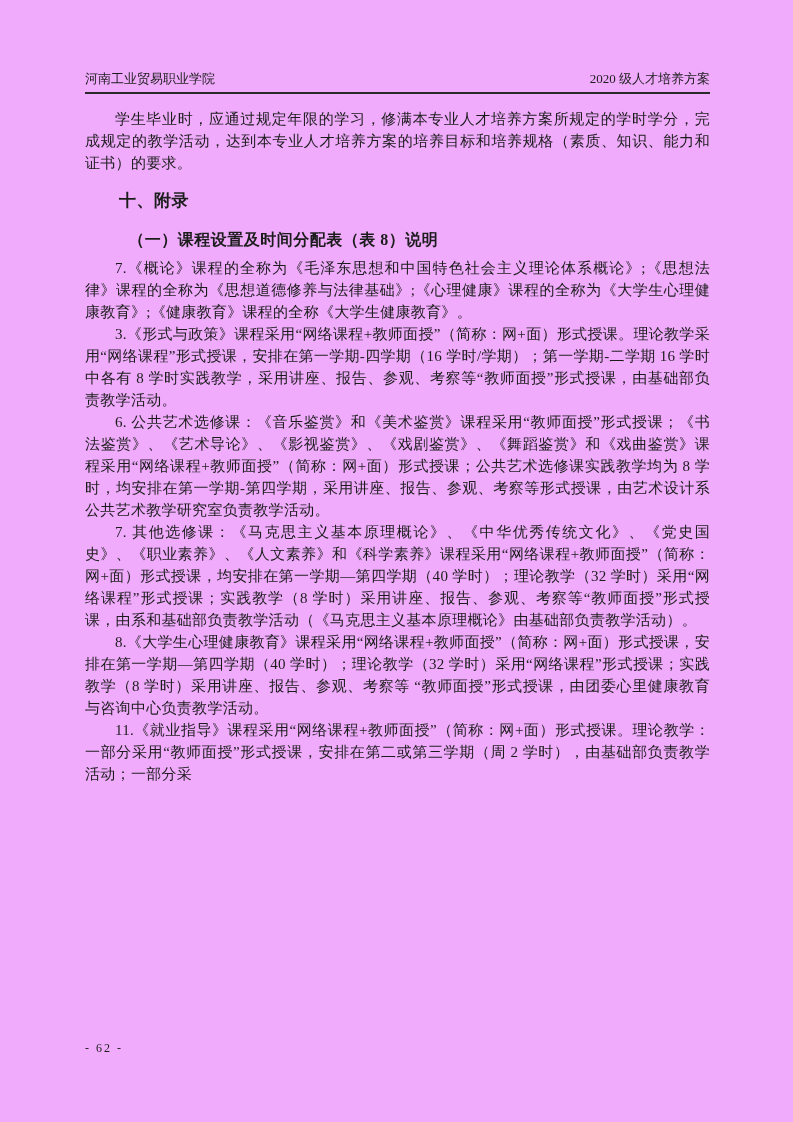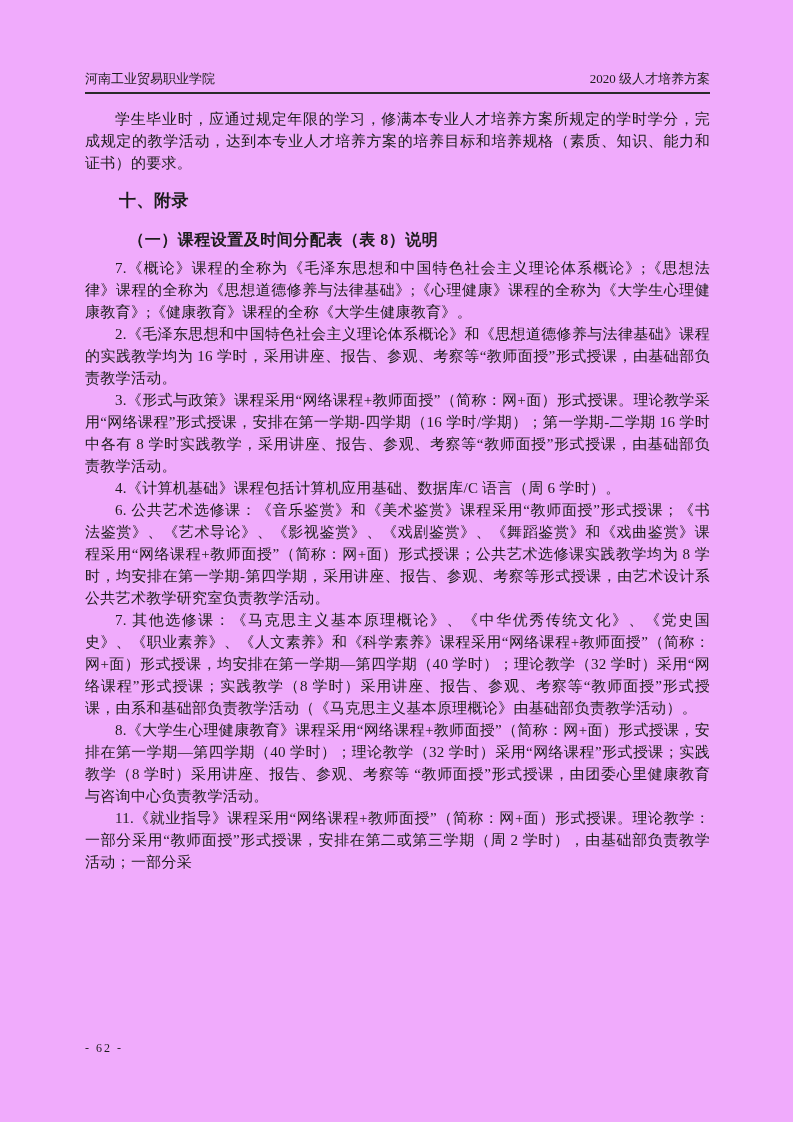--- a/index.html
+++ b/index.html
@@ -66,23 +66,21 @@
   </div>
 
   <div class="doc-body">
     <p class="para">学生毕业时，应通过规定年限的学习，修满本专业人才培养方案所规定的学时学分，完成规定的教学活动，达到本专业人才培养方案的培养目标和培养规格（素质、知识、能力和证书）的要求。</p>
 
     <div class="heading-1">十、附录</div>
 
     <div class="heading-2">（一）课程设置及时间分配表（表 8）说明</div>
 
     <p class="para">7.《概论》课程的全称为《毛泽东思想和中国特色社会主义理论体系概论》;《思想法律》课程的全称为《思想道德修养与法律基础》;《心理健康》课程的全称为《大学生心理健康教育》;《健康教育》课程的全称《大学生健康教育》。</p>
-    <p class="para">2.《毛泽东思想和中国特色社会主义理论体系概论》和《思想道德修养与法律基础》课程的实践教学均为 16 学时，采用讲座、报告、参观、考察等“教师面授”形式授课，由基础部负责教学活动。</p>
     <p class="para">3.《形式与政策》课程采用“网络课程+教师面授”（简称：网+面）形式授课。理论教学采用“网络课程”形式授课，安排在第一学期-四学期（16 学时/学期）；第一学期-二学期 16 学时中各有 8 学时实践教学，采用讲座、报告、参观、考察等“教师面授”形式授课，由基础部负责教学活动。</p>
-    <p class="para">4.《计算机基础》课程包括计算机应用基础、数据库/C 语言（周 6 学时）。</p>
     <p class="para">6. 公共艺术选修课：《音乐鉴赏》和《美术鉴赏》课程采用“教师面授”形式授课；《书法鉴赏》、《艺术导论》、《影视鉴赏》、《戏剧鉴赏》、《舞蹈鉴赏》和《戏曲鉴赏》课程采用“网络课程+教师面授”（简称：网+面）形式授课；公共艺术选修课实践教学均为 8 学时，均安排在第一学期-第四学期，采用讲座、报告、参观、考察等形式授课，由艺术设计系公共艺术教学研究室负责教学活动。</p>
     <p class="para">7. 其他选修课：《马克思主义基本原理概论》、《中华优秀传统文化》、《党史国史》、《职业素养》、《人文素养》和《科学素养》课程采用“网络课程+教师面授”（简称：网+面）形式授课，均安排在第一学期—第四学期（40 学时）；理论教学（32 学时）采用“网络课程”形式授课；实践教学（8 学时）采用讲座、报告、参观、考察等“教师面授”形式授课，由系和基础部负责教学活动（《马克思主义基本原理概论》由基础部负责教学活动）。</p>
     <p class="para">8.《大学生心理健康教育》课程采用“网络课程+教师面授”（简称：网+面）形式授课，安排在第一学期—第四学期（40 学时）；理论教学（32 学时）采用“网络课程”形式授课；实践教学（8 学时）采用讲座、报告、参观、考察等 “教师面授”形式授课，由团委心里健康教育与咨询中心负责教学活动。</p>
     <p class="para">11.《就业指导》课程采用“网络课程+教师面授”（简称：网+面）形式授课。理论教学：一部分采用“教师面授”形式授课，安排在第二或第三学期（周 2 学时），由基础部负责教学活动；一部分采</p>
   </div>
 
   <div class="footer-pagenum">- 62 -</div>
 
 </div>
 

